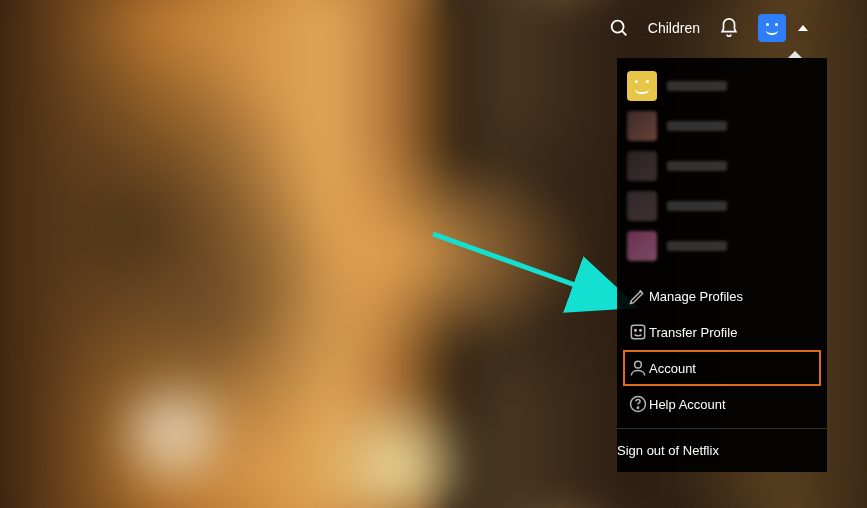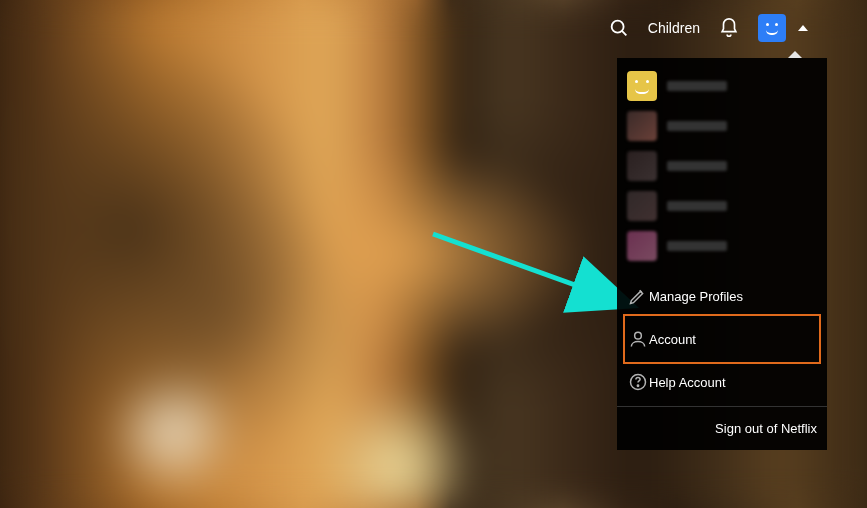--- a/index.html
+++ b/index.html
@@ -117,28 +117,28 @@
     .menu-row {
       display: flex;
       align-items: center;
       gap: 0;
       padding: 8px 10px;
       cursor: pointer;
     }
     .menu-row.highlight {
       border: 2px solid #e06a1c;
       margin: 0 6px;
-      padding: 13px 4px;
+      padding: 6px 4px;
     }
     .menu-row.highlight .menu-icon { margin-left: -2px; }
     .menu-icon { width: 22px; display: flex; justify-content: center; }
     .divider { border-top: 1px solid #333; }
     .signout {
-      text-align: right;
-      padding: 14px 10px;
+      text-align: left;
+      padding: 14px 0;
       cursor: pointer;
     }
     .arrow {
       position: absolute;
       z-index: 15;
       left: 427px;
       top: 228px;
       pointer-events: none;
     }
   </style>
@@ -206,20 +206,31 @@
   <div class="menu-list">
     <div class="menu-row">
       <span class="menu-icon">
         <svg width="20" height="20" viewBox="0 0 24 24" fill="none" stroke="#b3b3b3" stroke-width="1.8">
           <path d="M3 21l3.5-1 11-11-2.5-2.5-11 11L3 21z"></path>
           <path d="M14 5l2.5 2.5"></path>
         </svg>
       </span>
       <span>Manage Profiles</span>
     </div>
+    <div class="menu-row">
+      <span class="menu-icon">
+        <svg width="20" height="20" viewBox="0 0 24 24" fill="none" stroke="#b3b3b3" stroke-width="1.8">
+          <rect x="4" y="4" width="16" height="16" rx="3"></rect>
+          <circle cx="9" cy="10" r="1" fill="#b3b3b3"></circle>
+          <circle cx="15" cy="10" r="1" fill="#b3b3b3"></circle>
+          <path d="M8 15c1 1.5 3 1.5 4 1.5s3 0 4-1.5"></path>
+        </svg>
+      </span>
+      <span>Transfer Profile</span>
+    </div>
     <div class="menu-row highlight">
       <span class="menu-icon">
         <svg width="20" height="20" viewBox="0 0 24 24" fill="none" stroke="#b3b3b3" stroke-width="1.8">
           <circle cx="12" cy="8" r="4"></circle>
           <path d="M4 21c0-4 4-6 8-6s8 2 8 6"></path>
         </svg>
       </span>
       <span>Account</span>
     </div>
     <div class="menu-row">

